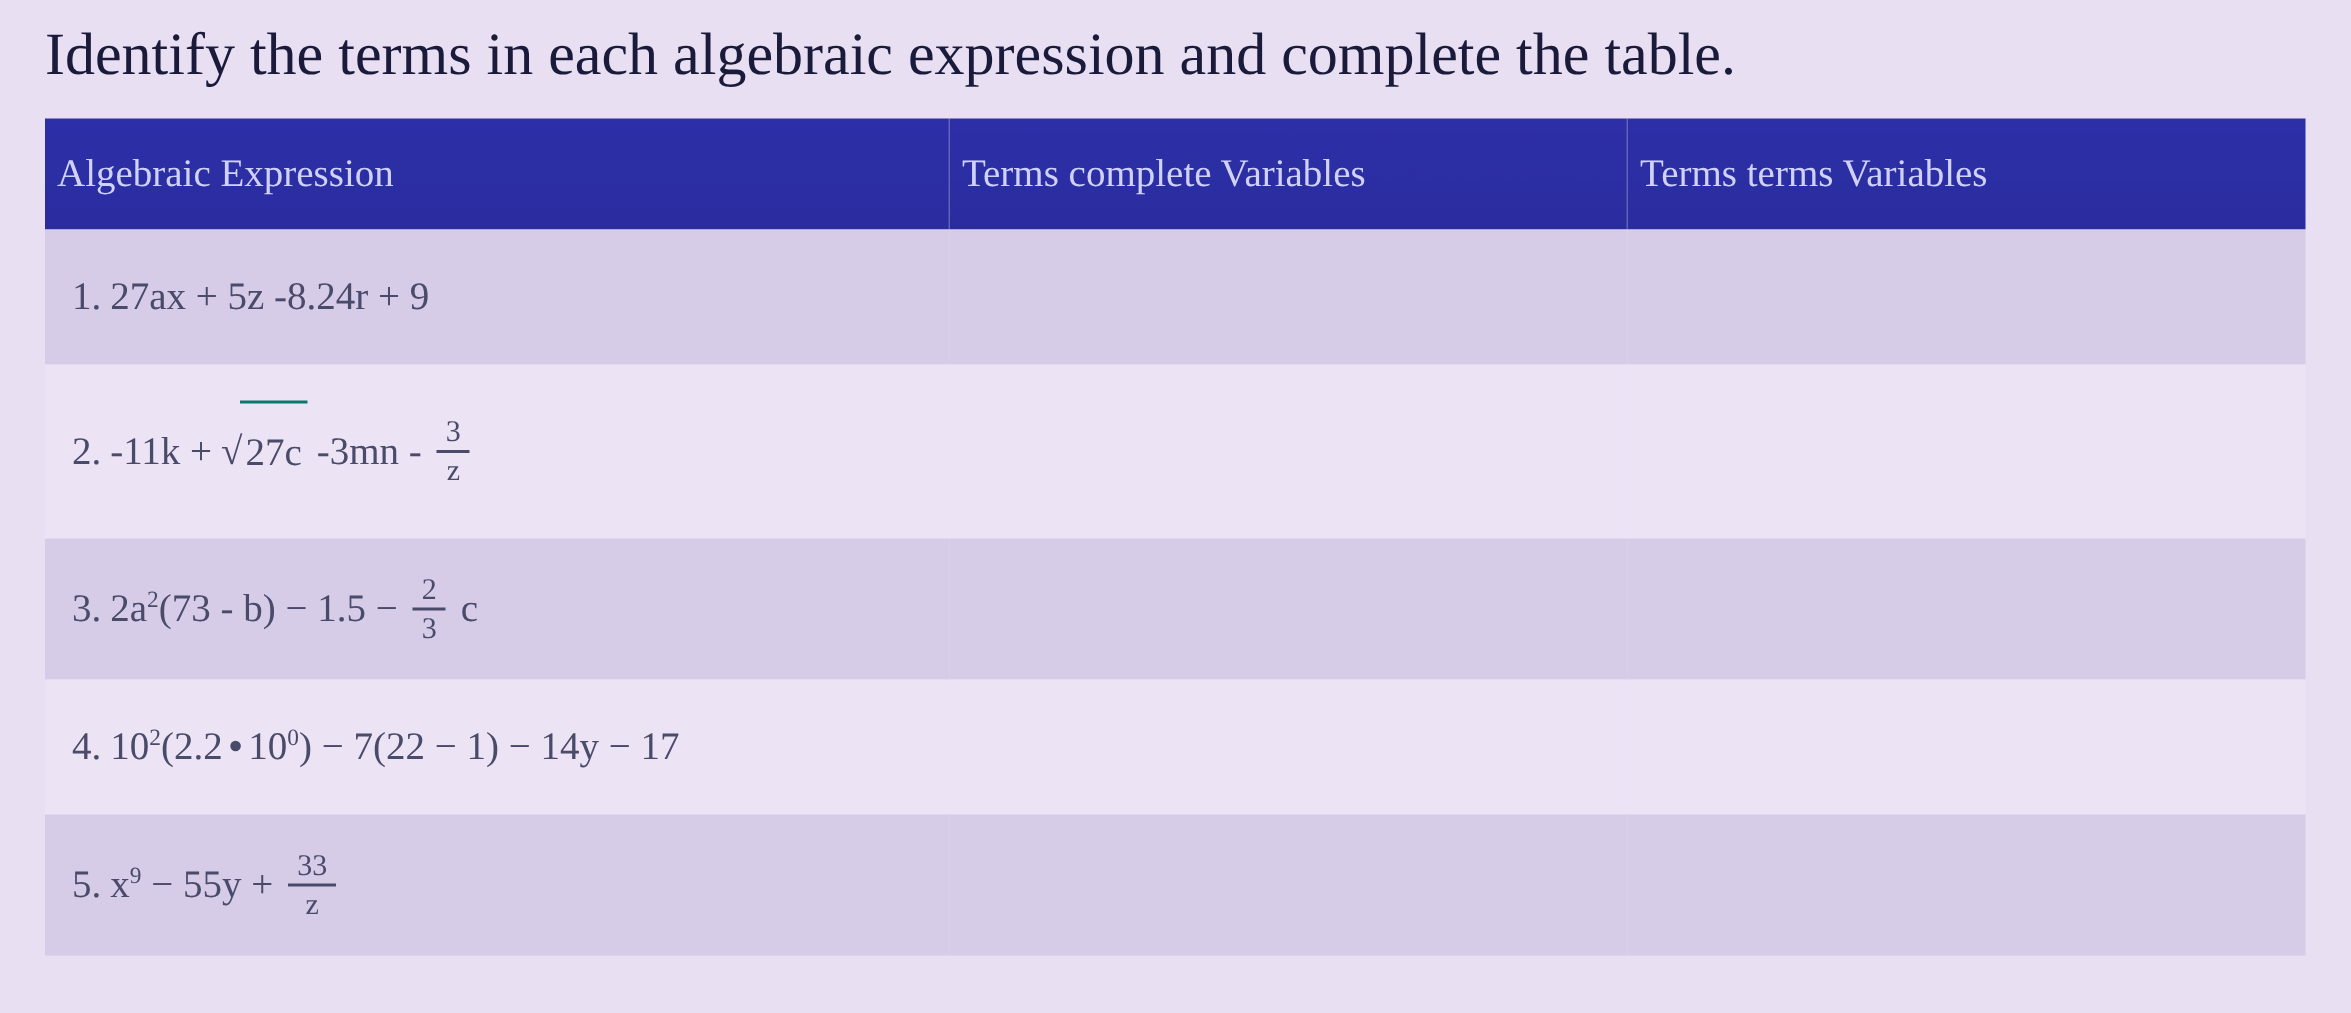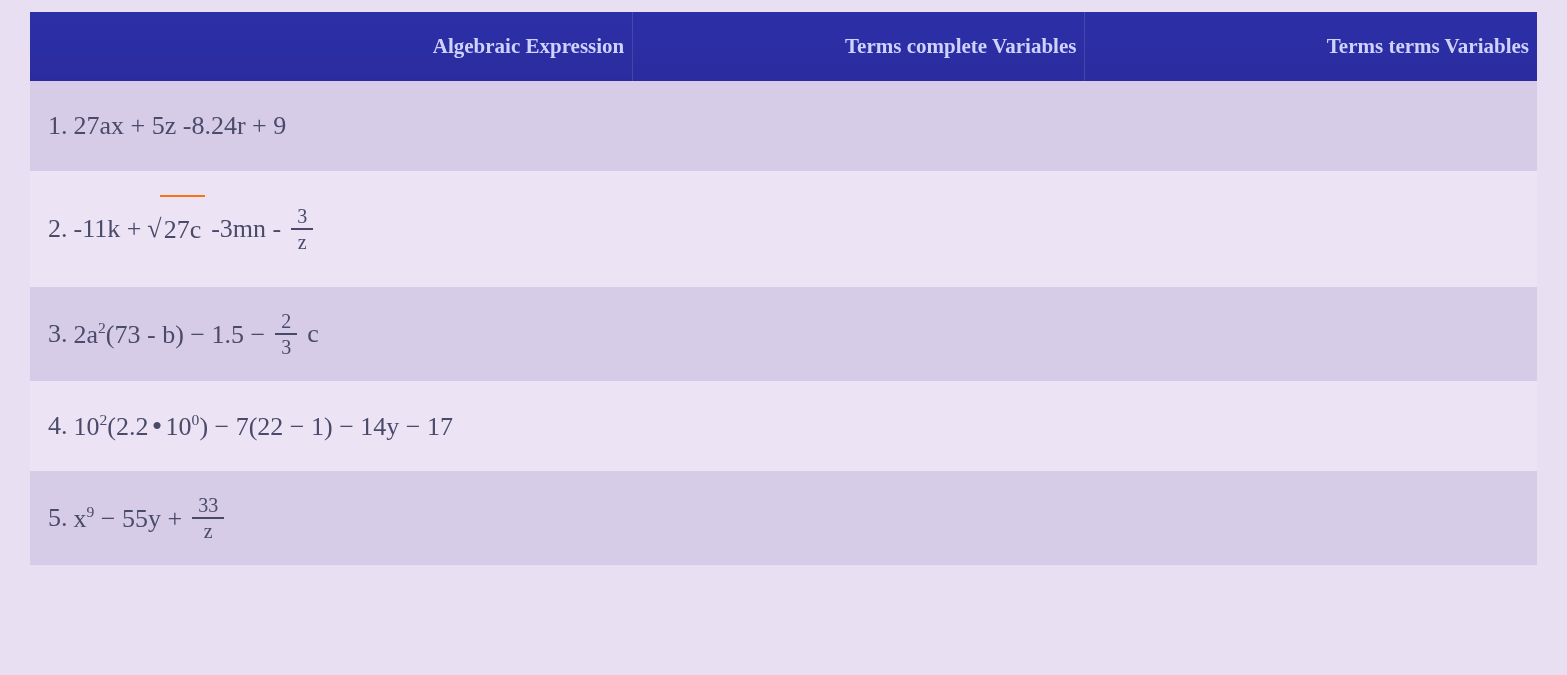--- a/index.html
+++ b/index.html
@@ -23,23 +23,23 @@
     width: 100%;
     border-collapse: collapse;
     table-layout: fixed;
   }
   .tbl col.col-expr { width: 40%; }
   .tbl col.col-no   { width: 30%; }
   .tbl col.col-with { width: 30%; }
   .tbl thead th {
     background: linear-gradient(#2d2fa8, #2a2c9e);
     color: #cfd2ff;
-    font-weight: bold;
-    font-size: 21px;
-    text-align: right;
+    font-weight: normal;
+    font-size: 26px;
+    text-align: left;
     padding: 22px 8px;
     border-right: 1px solid rgba(255,255,255,0.12);
   }
   .tbl thead th:last-child { border-right: none; }
   .tbl tbody td {
     font-size: 26px;
     color: #4a4a6a;
     padding: 24px 18px;
     vertical-align: middle;
     height: 90px;
@@ -62,31 +62,32 @@
   .frac .bot { padding: 2px 6px 0; }
   .sqrt {
     display: inline-flex;
     align-items: center;
   }
   .sqrt::before {
     content: "√";
     font-size: 26px;
   }
   .sqrt .rad {
-    border-top: 2px solid #f97316;
+    border-top: 2px solid #0f766e;
     padding: 18px 4px;
     margin-left: -2px;
   }
   sup { font-size: 0.6em; vertical-align: super; }
   .dot { font-weight: bold; padding: 0 4px; }
 </style>
 </head>
 <body>
 
 <div class="page">
+  <h1 class="instruction">Identify the terms in each algebraic expression and complete the table.</h1>
 
   <table class="tbl">
     <colgroup>
       <col class="col-expr">
         <col class="col-no">
         <col class="col-with">
     </colgroup>
     <thead>
       <tr>
         <th>Algebraic Expression</th>

